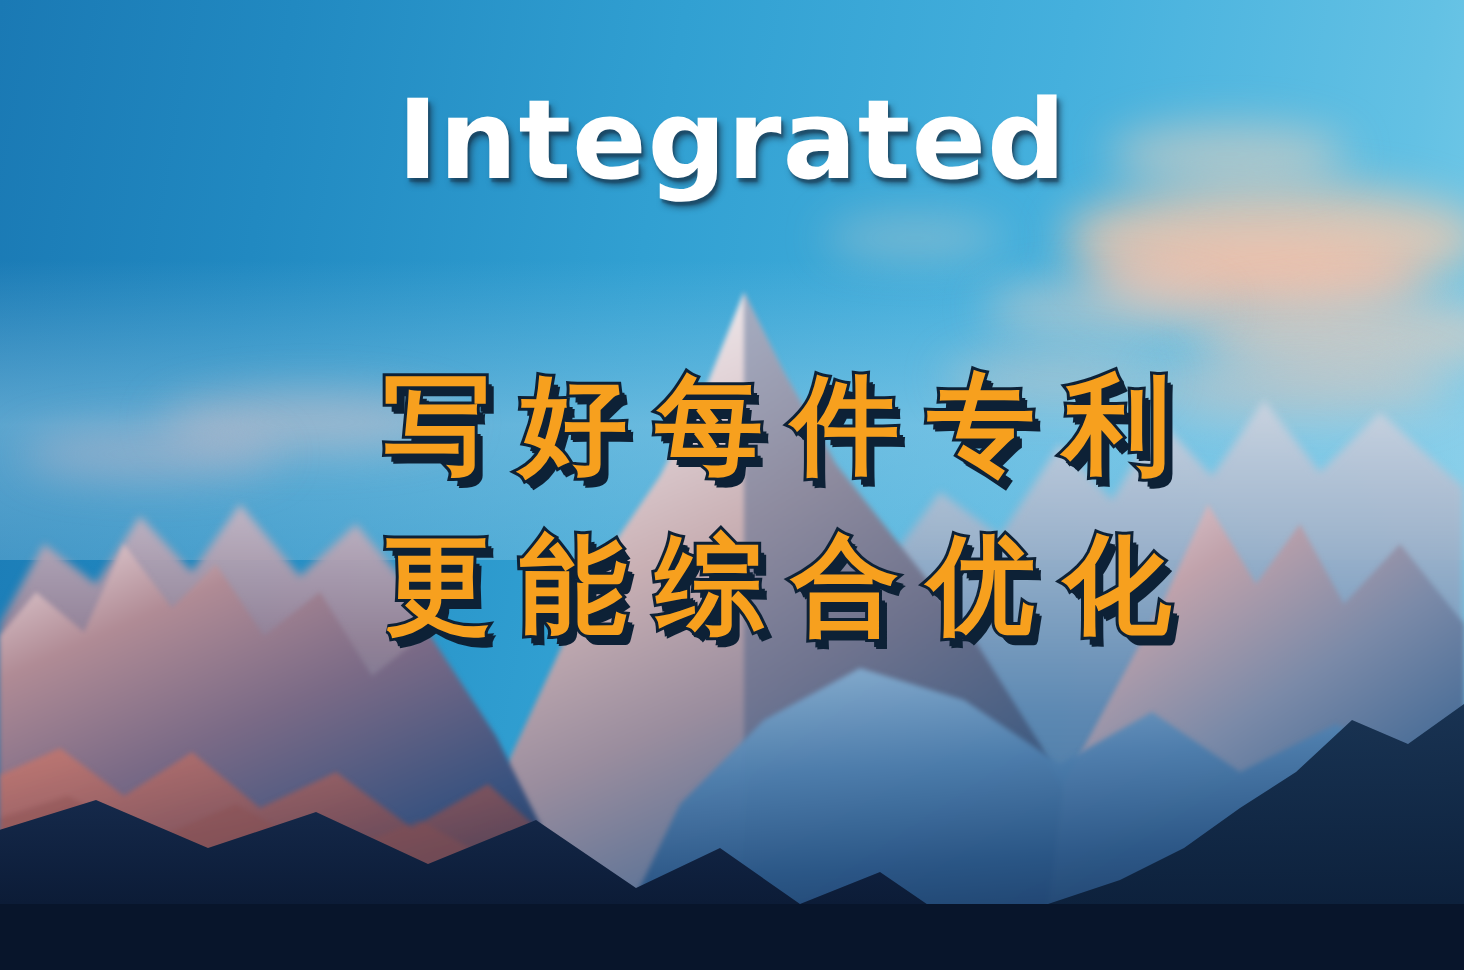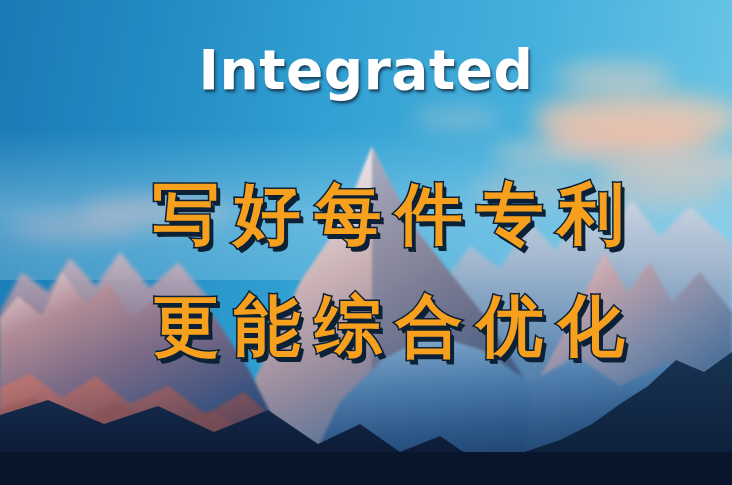--- a/index.html
+++ b/index.html
@@ -78,35 +78,35 @@
        1px 2px 1px rgba(20,40,60,0.38);
   }
   .en-line1 { top: 40px; }
   .en-line2 { top: 104px; }
 
   .cn-title {
     position: absolute;
     left: 0; right: 0;
     text-align: center;
     color: #F7A01E;
-    font-family: Liberation Mono, monospace;
+    font-family: Liberation Sans, sans-serif;
     font-weight: bold;
-    font-size: 67px;
+    font-size: 54px;
     letter-spacing: 14px;
     text-indent: 14px;
     line-height: 1.0;
     -webkit-text-stroke: 3px #0d2136;
     paint-order: stroke fill;
     text-shadow:
        4px 5px 0px #0d2136,
        3px 4px 0px #0d2136;
     margin-left: 45px;
   }
   .cn-line1 { top: 186px; }
-  .cn-line2 { top: 298px; }
+  .cn-line2 { top: 266px; }
 </style>
 </head>
 <body>
 
 <div id="poster">
 
   <div class="sky"></div>
   <div class="sky-haze"></div>
 
   <div class="cloud c1"></div>

